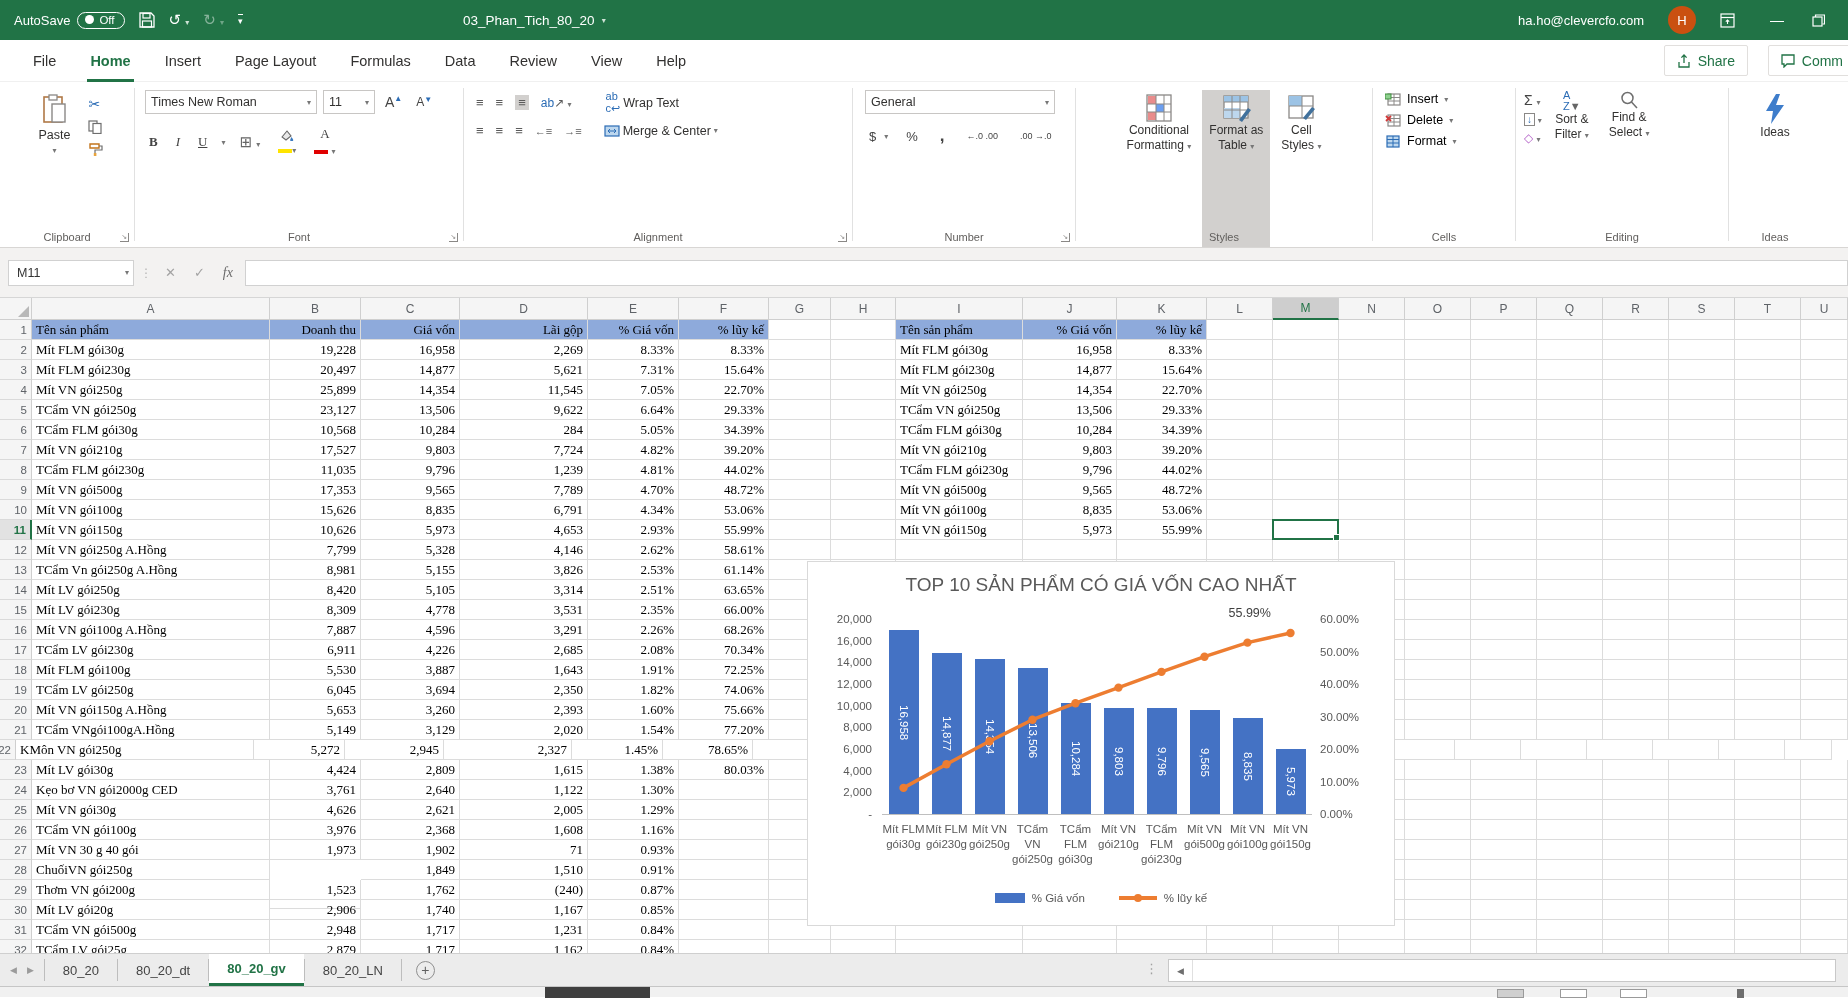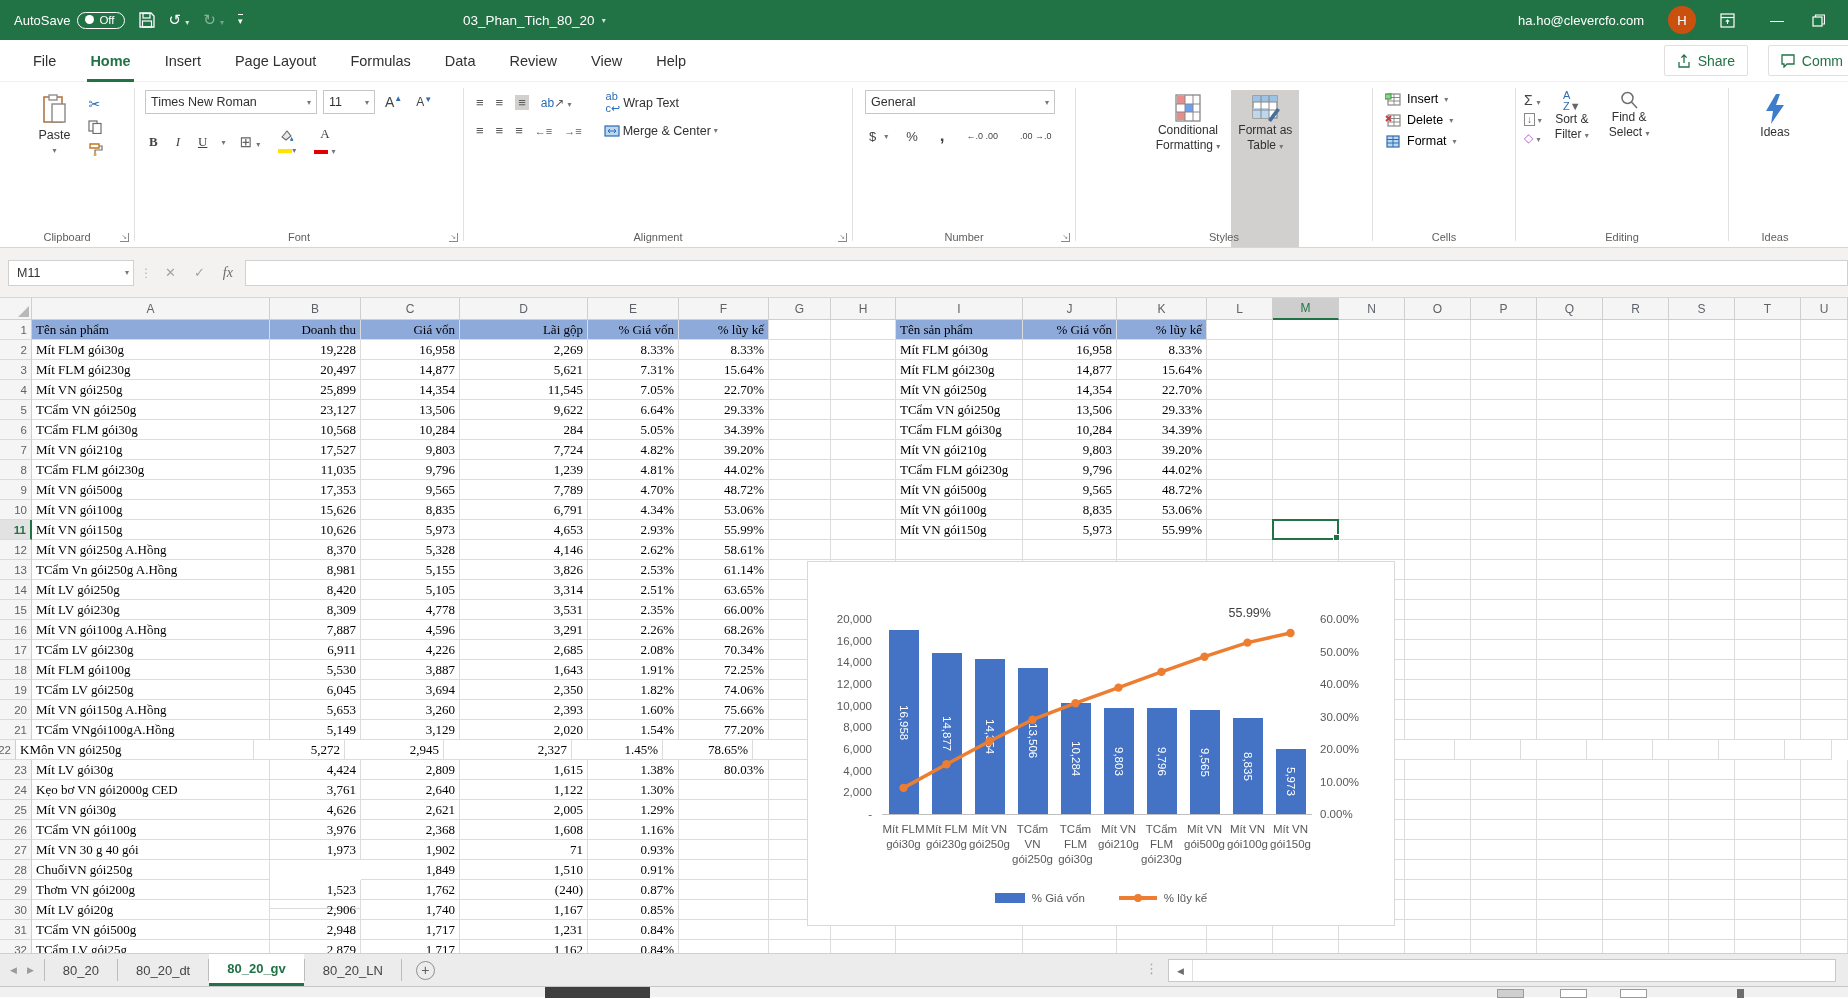--- a/index.html
+++ b/index.html
@@ -364,20 +364,30 @@
     <div class="stackbtn hl">
       <svg width="30" height="30" viewBox="0 0 30 30">
           <rect x="3" y="3" width="24" height="22" fill="#fff" stroke="#8a8886" stroke-width="1.3"></rect>
           <rect x="3" y="3" width="24" height="6" fill="#9cc3e5"></rect>
           <rect x="3" y="15" width="16" height="10" fill="#bdd7ee"></rect>
           <path d="M3 9 h24 M3 17 h24 M11 3 v22 M19 3 v22" stroke="#8a8886" stroke-width="1"></path>
           <path d="M18 27 L27 15 l3 2 -9 12 z" fill="#41719c"></path>
         </svg>
       <span>Format as</span>
         <span><span>Table</span> <span class="caret" style="color:#777;">▾</span></span>
+    </div>
+    <div class="stackbtn">
+      <svg width="30" height="30" viewBox="0 0 30 30">
+          <rect x="3" y="3" width="24" height="22" fill="#fff" stroke="#8a8886" stroke-width="1.3"></rect>
+          <rect x="3" y="3" width="13" height="10" fill="#9cc3e5"></rect>
+          <path d="M3 13 h24 M16 3 v22" stroke="#8a8886" stroke-width="1"></path>
+          <path d="M17 25 L26 14 l3 2 -9 11 z" fill="#41719c"></path>
+        </svg>
+      <span>Cell</span>
+        <span><span>Styles</span> <span class="caret" style="color:#777;">▾</span></span>
     </div>
     <div class="glabel">Styles</div>
   </div>
   <div class="gsep"></div>
 
   <div class="group" style="width:142px; padding-left:12px;">
     <div class="r-row" style="margin-top:2px;">
       <svg width="16" height="14" viewBox="0 0 16 14">
           <rect x="3" y="2" width="12" height="11" fill="#fff" stroke="#8a8886" stroke-width="1.2"></rect>
           <path d="M3 5.5 h12 M3 9 h12 M9 2 v11" stroke="#8a8886" stroke-width="1"></path>
@@ -741,21 +751,21 @@
         <div class="cell " style="width: 66px;"></div>
         <div class="cell " style="width: 66px;"></div>
         <div class="cell " style="width: 66px;"></div>
         <div class="cell " style="width: 66px;"></div>
         <div class="cell " style="width: 66px;"></div>
         <div class="cell " style="width: 47px;"></div>
       </div>
       <div class="grow">
         <div class="rn" style="width: 32px;">12</div>
         <div class="cell " style="width: 238px;">Mít VN gói250g A.Hồng</div>
-        <div class="cell num" style="width: 91px;">8,370</div>
+        <div class="cell num" style="width: 91px;">7,799</div>
         <div class="cell num" style="width: 99px;">5,328</div>
         <div class="cell num" style="width: 128px;">4,146</div>
         <div class="cell num" style="width: 91px;">2.62%</div>
         <div class="cell num" style="width: 90px;">58.61%</div>
         <div class="cell " style="width: 62px;"></div>
         <div class="cell " style="width: 65px;"></div>
         <div class="cell " style="width: 127px;"></div>
         <div class="cell " style="width: 94px;"></div>
         <div class="cell " style="width: 90px;"></div>
         <div class="cell " style="width: 66px;"></div>
@@ -1246,20 +1256,21 @@
         <div class="cell " style="width: 66px;"></div>
         <div class="cell " style="width: 66px;"></div>
         <div class="cell " style="width: 66px;"></div>
         <div class="cell " style="width: 66px;"></div>
         <div class="cell " style="width: 47px;"></div>
       </div>
     </div>
   <div id="selcell" style="left: 1272px; top: 221px; width: 67px; height: 21px;"></div>
 
   <div id="chart">
+    <div id="chart-title">TOP 10 SẢN PHẨM CÓ GIÁ VỐN CAO NHẤT</div>
     <div id="yticksL">
         <div class="ytickL" style="top: 51px;">20,000</div>
         <div class="ytickL" style="top: 72.6667px;">16,000</div>
         <div class="ytickL" style="top: 94.3333px;">14,000</div>
         <div class="ytickL" style="top: 116px;">12,000</div>
         <div class="ytickL" style="top: 137.667px;">10,000</div>
         <div class="ytickL" style="top: 159.333px;">8,000</div>
         <div class="ytickL" style="top: 181px;">6,000</div>
         <div class="ytickL" style="top: 202.667px;">4,000</div>
         <div class="ytickL" style="top: 224.333px;">2,000</div>

